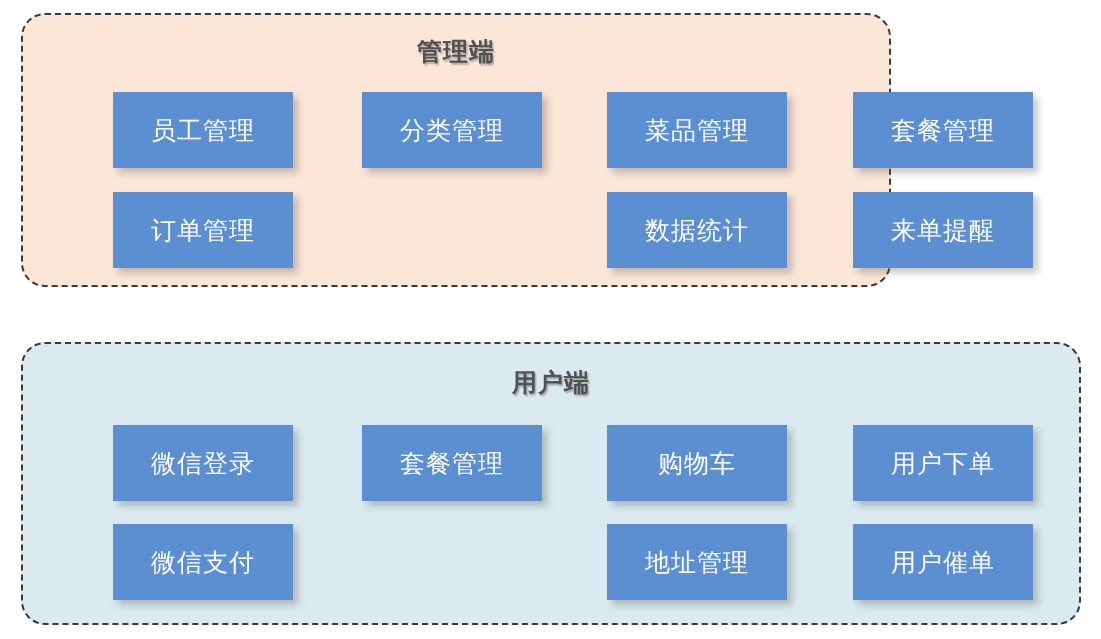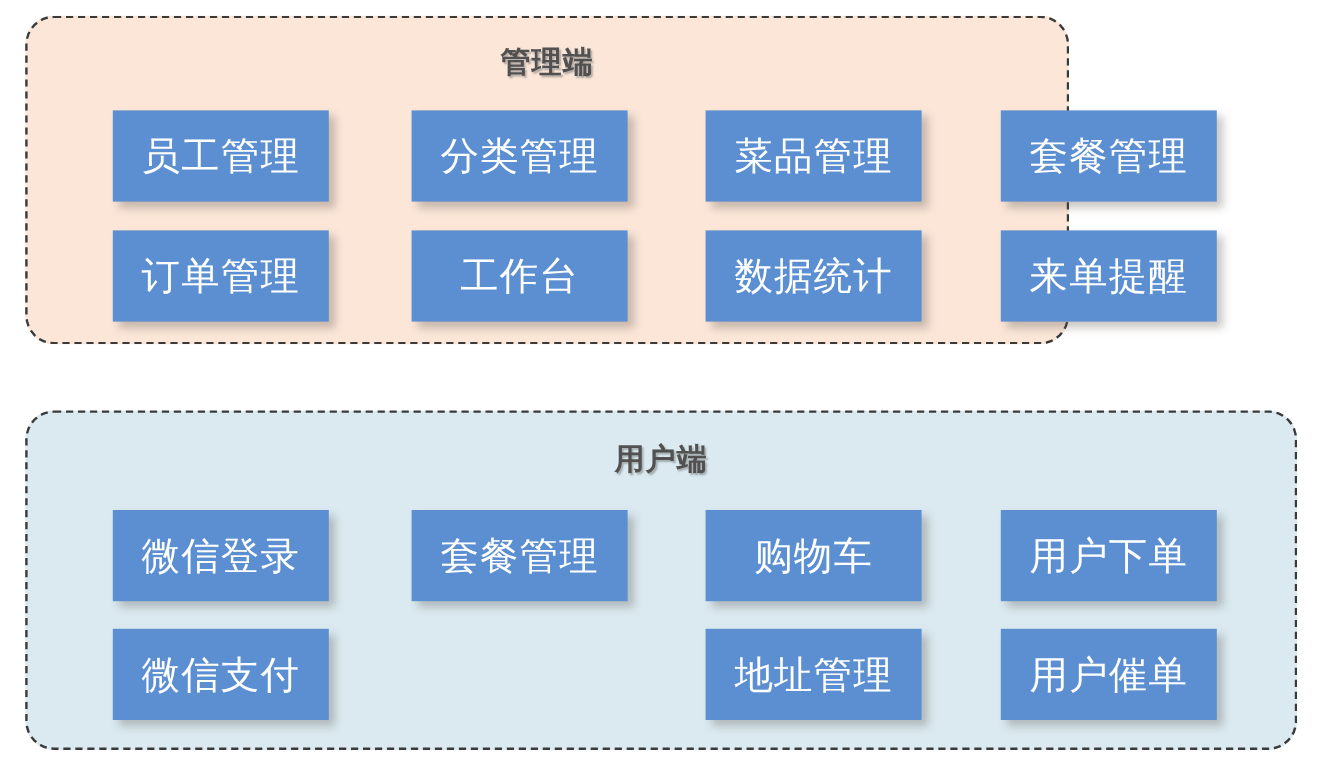--- a/index.html
+++ b/index.html
@@ -81,25 +81,26 @@
   .node {
     position: absolute;
     width: 180px;
     height: 76px;
     background: #5b8fd1;
     box-shadow: 5px 5px 7px rgba(90, 80, 75, 0.32);
     display: flex;
     align-items: center;
     justify-content: center;
     color: #ffffff;
-    font-size: 32px;
+    font-size: 25px;
     line-height: 1;
     letter-spacing: 1px;
     white-space: nowrap;
     user-select: none;
+    margin-left: 19px;
   }
 
   .node.col-1 { left: 71px; }
   .node.col-2 { left: 320px; }
   .node.col-3 { left: 565px; }
   .node.col-4 { left: 811px; text-align: right; }
 </style>
 </head>
 <body>
 
@@ -120,23 +121,20 @@
           <span>分类管理</span>
         </div>
         <div class="node col-4">
           <span>套餐管理</span>
         </div>
       </div>
 
       <div class="node-row row-2">
         <div class="node col-1">
           <span>订单管理</span>
-        </div>
-        <div class="node col-2">
-          <span>工作台</span>
         </div>
         <div class="node col-3">
           <span>数据统计</span>
         </div>
         <div class="node col-4">
           <span>来单提醒</span>
         </div>
       </div>
     </div>
   </div>

